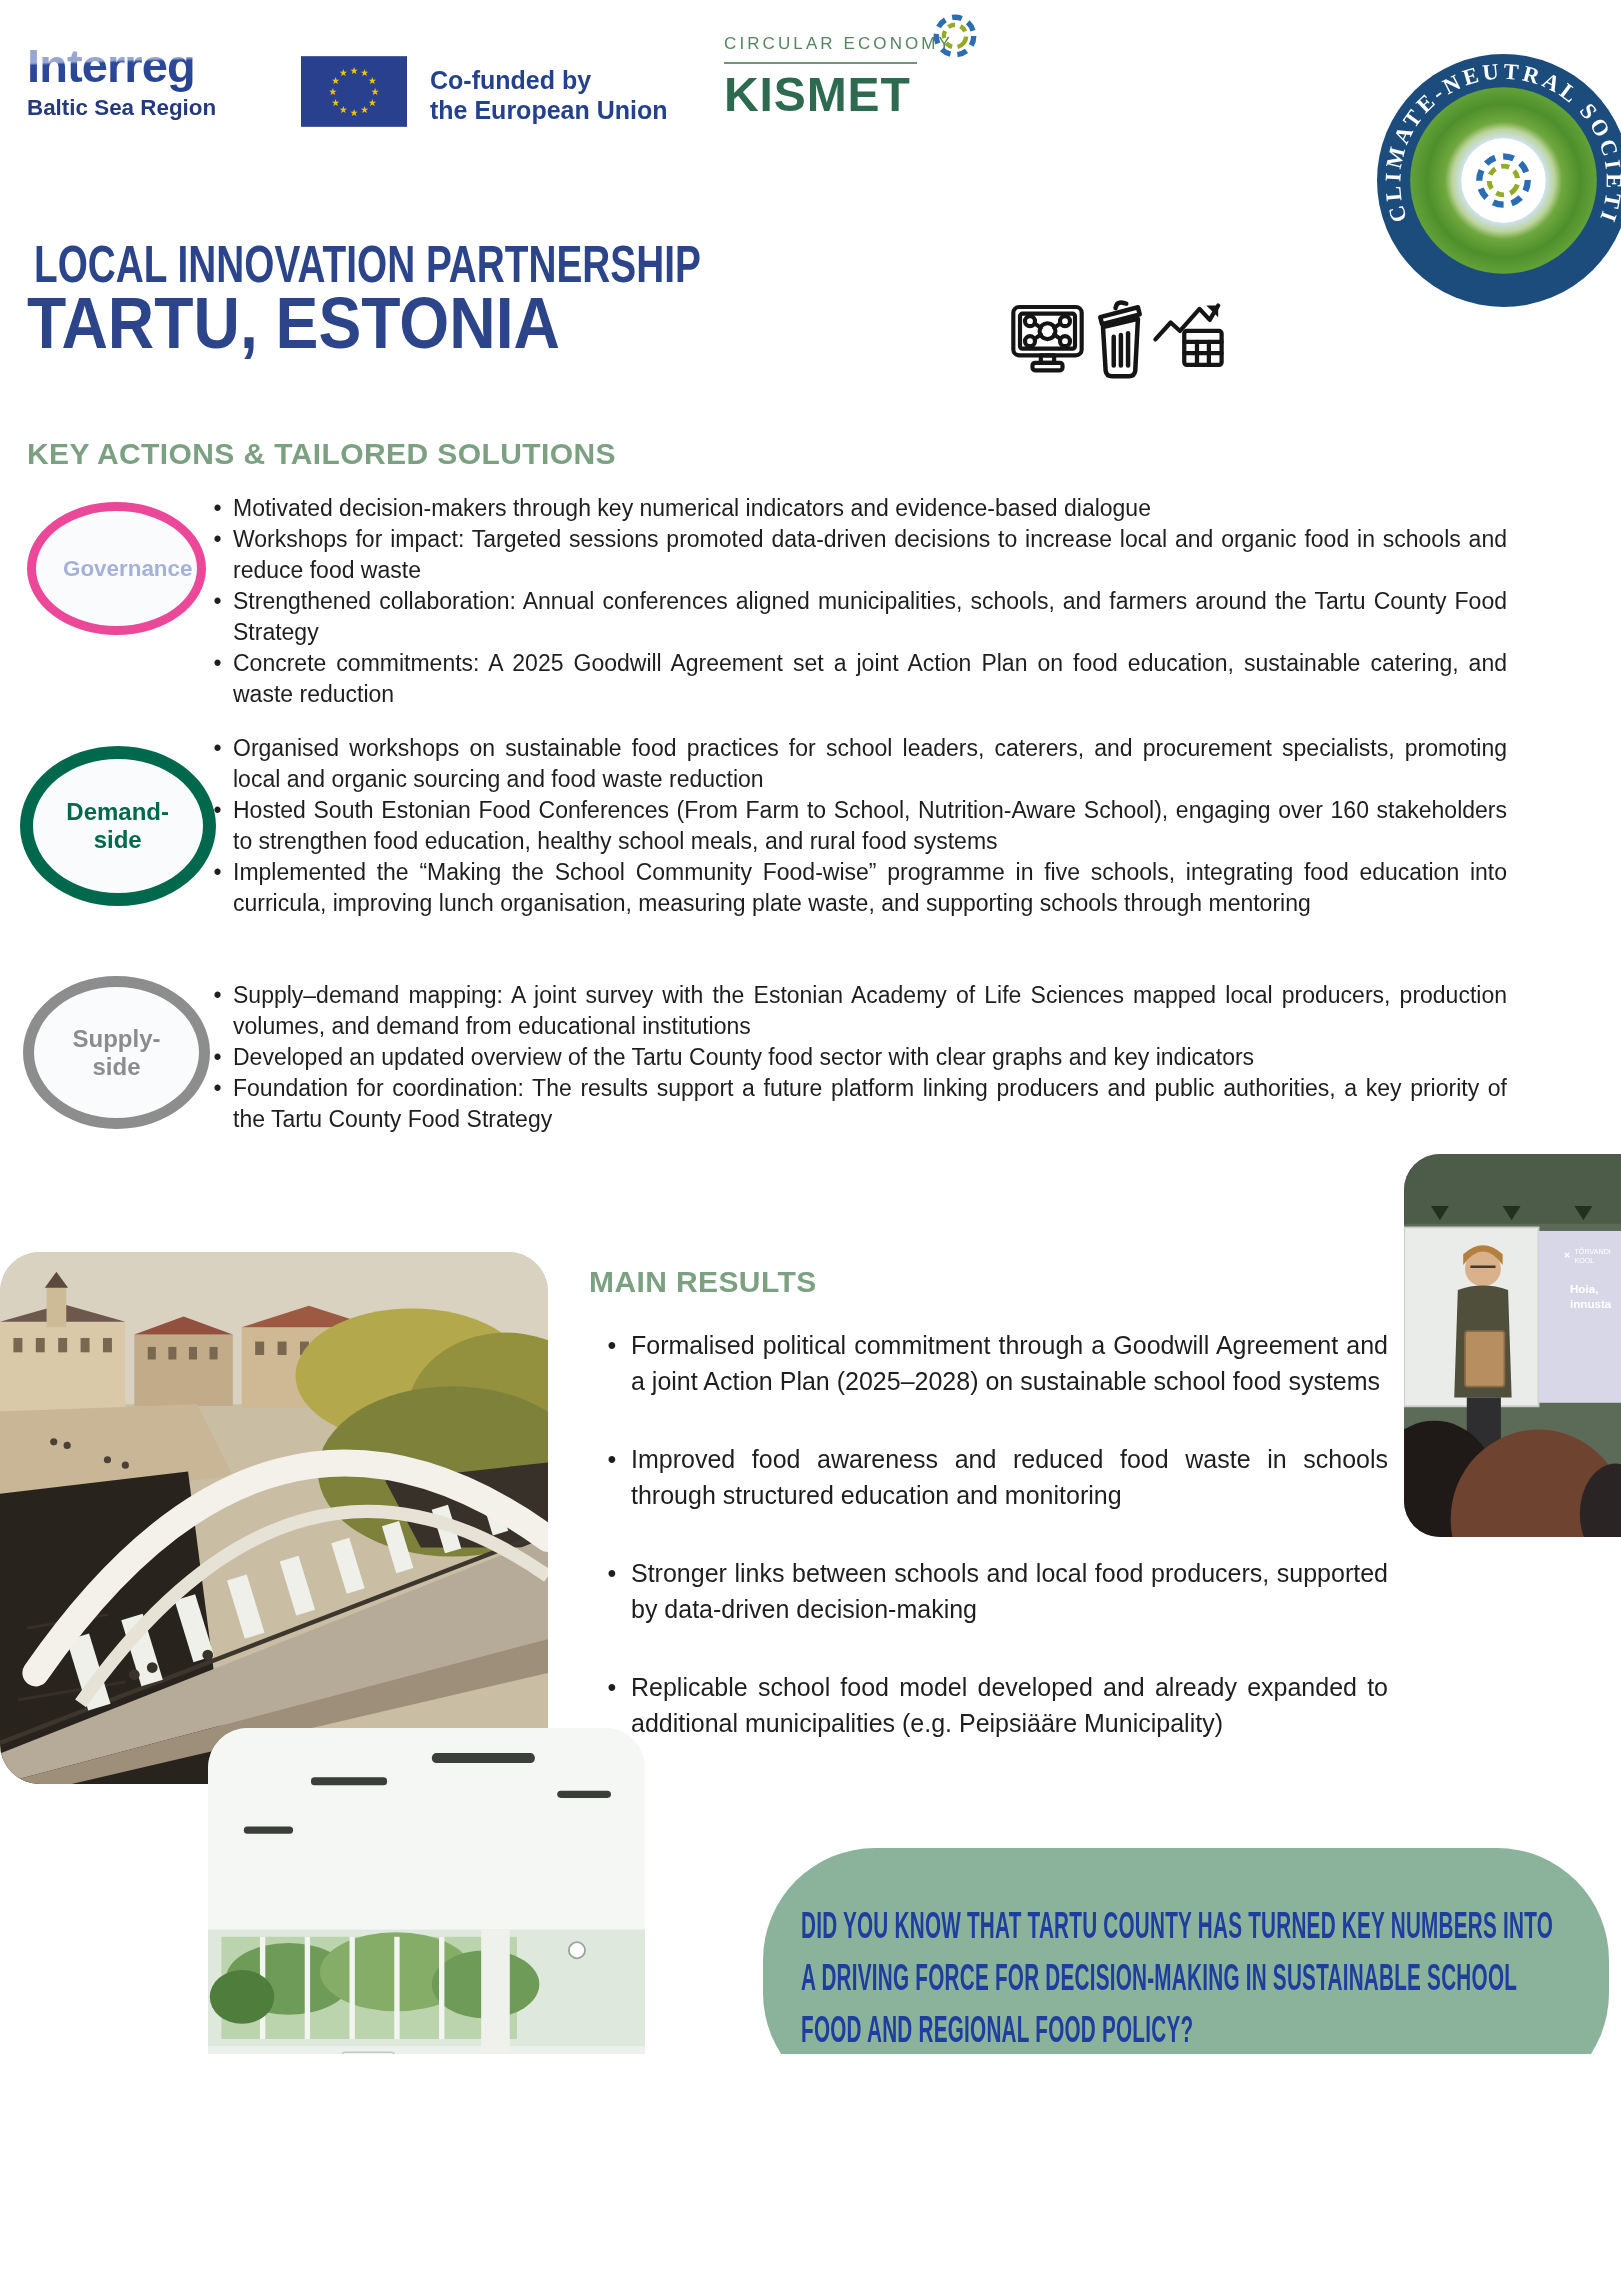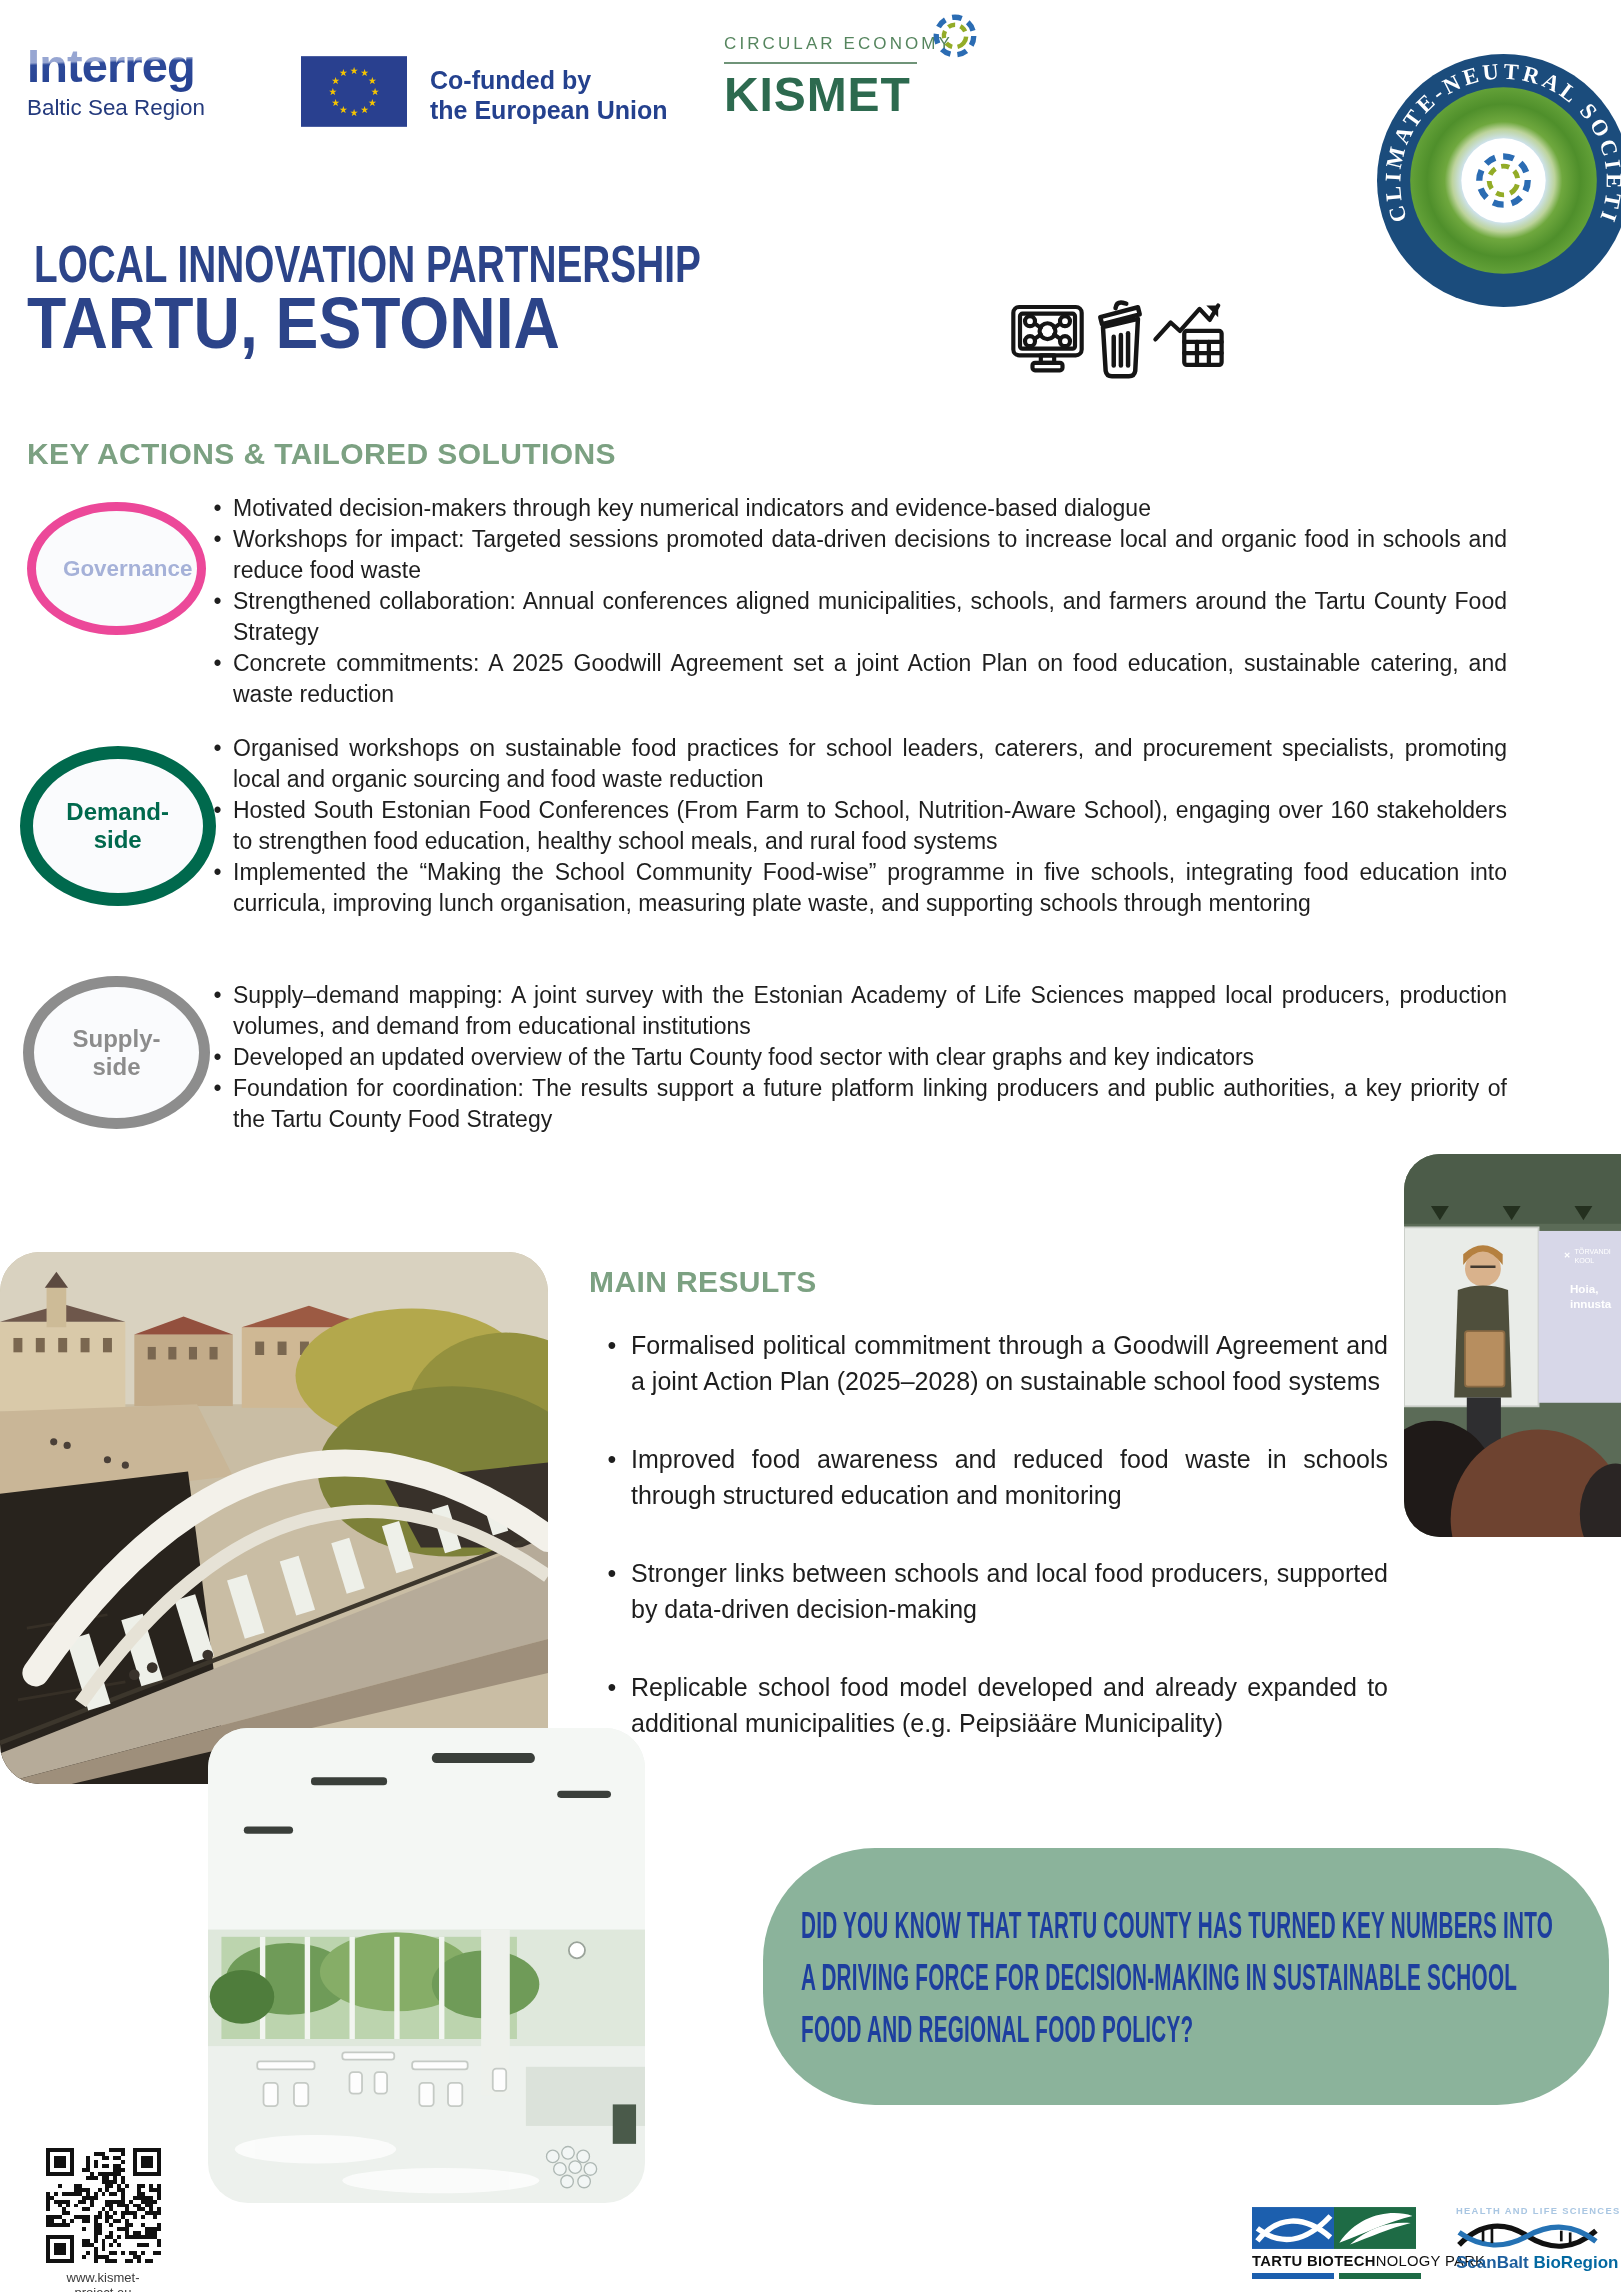--- a/index.html
+++ b/index.html
@@ -1,25 +1,25 @@
 <!DOCTYPE html>
 <html style="font-size:14.3px"><head>
 <meta charset="utf-8">
 <style>
   html,body{margin:0;padding:0;background:#ffffff;}
-  .page{position:relative;width:1622px;height:2292px;background:#ffffff;overflow:hidden;
+  .page{position:relative;width:1622px;height:2054px;background:#ffffff;overflow:hidden;
         font-family:"Liberation Sans",sans-serif;color:#1d1d1d;}
   .abs{position:absolute;}
 
   
   .interreg{left:27px;top:39px;}
   .interreg-brand{font-size:47px;font-weight:bold;letter-spacing:-0.9px;color:#2d4a9a;
     background:linear-gradient(178deg,#97a6d2 0%,#97a6d2 40%,#2d4a9a 44%,#243f8f 100%);
     -webkit-background-clip:text;background-clip:text;-webkit-text-fill-color:transparent;line-height:54px;}
-  .interreg-region{font-size:22.4px;font-weight:normal;color:#243a7d;margin-top:1.8px;}
+  .interreg-region{font-size:22.4px;font-weight:bold;color:#243a7d;margin-top:1.8px;}
 
   .eu{left:301px;top:56px;display:flex;align-items:flex-start;}
   .eu-flag{width:106px;height:71px;display:block;}
   .eu-label{margin-left:23px;margin-top:9px;font-size:25px;font-weight:bold;color:#24418e;
             line-height:30px;white-space:pre-line;}
 
   .kismet{left:724px;top:34px;}
   .kismet-tagline{font-size:17px;letter-spacing:3.1px;color:#55855e;}
   .kismet-rule{width:193px;height:1.8px;background:#6f9478;margin-top:8px;}
   .kismet-name{font-size:48px;font-weight:bold;letter-spacing:0.9px;color:#2d6a4f;margin-top:3.6px;}

